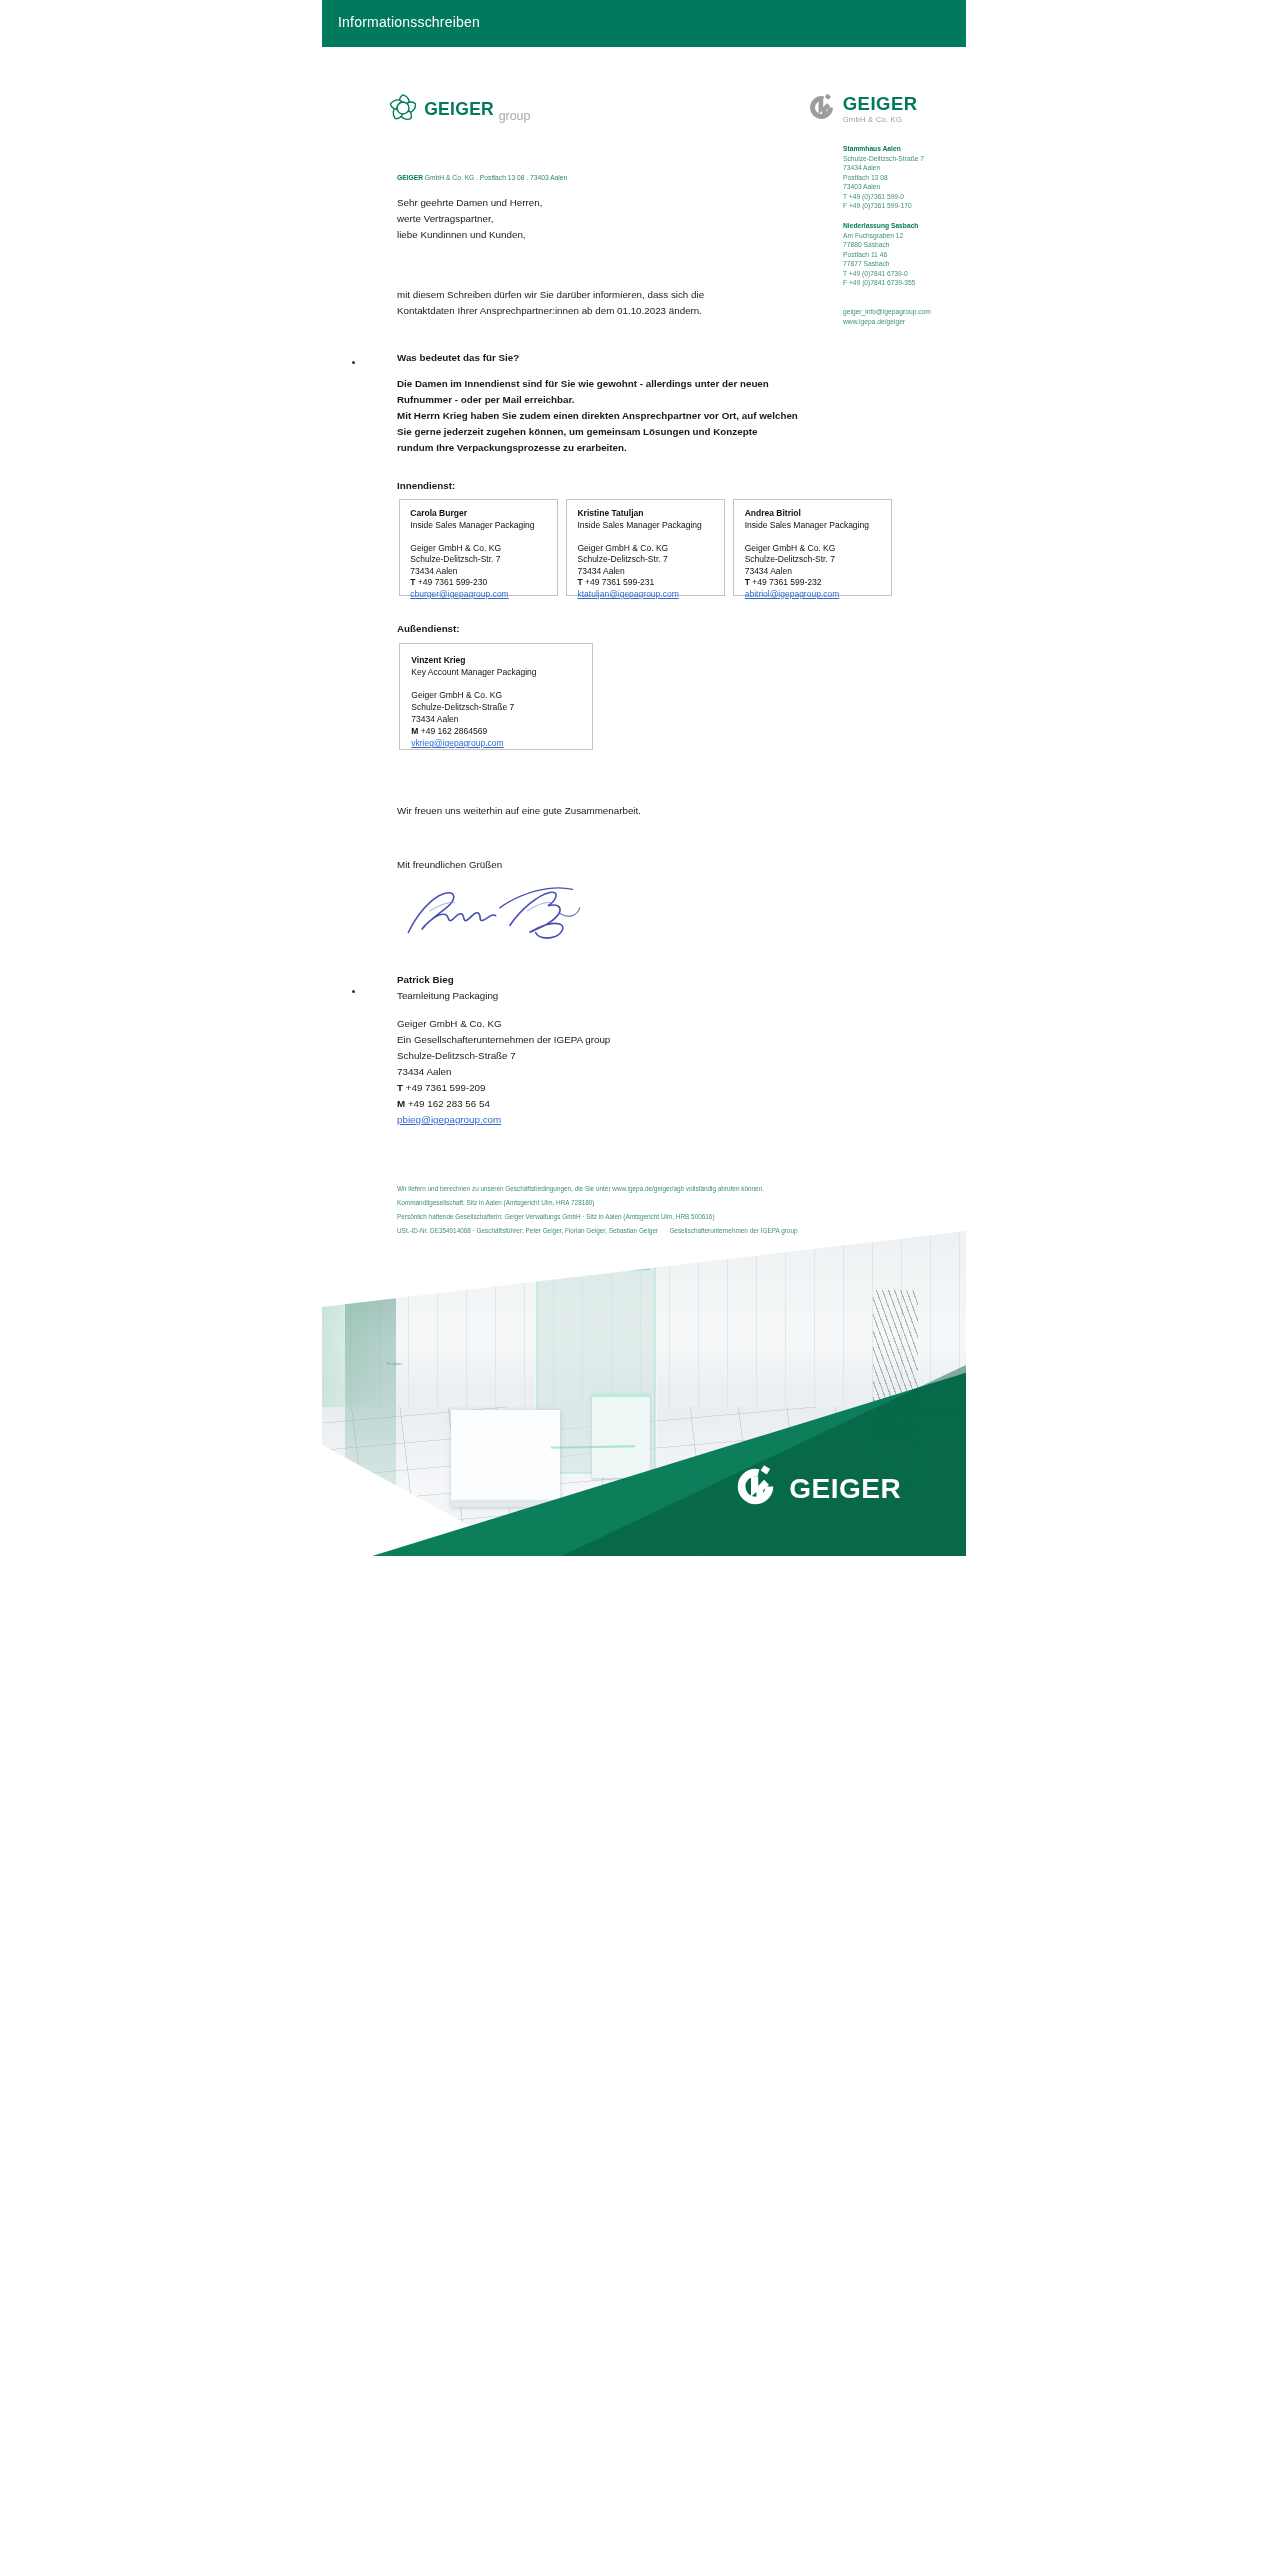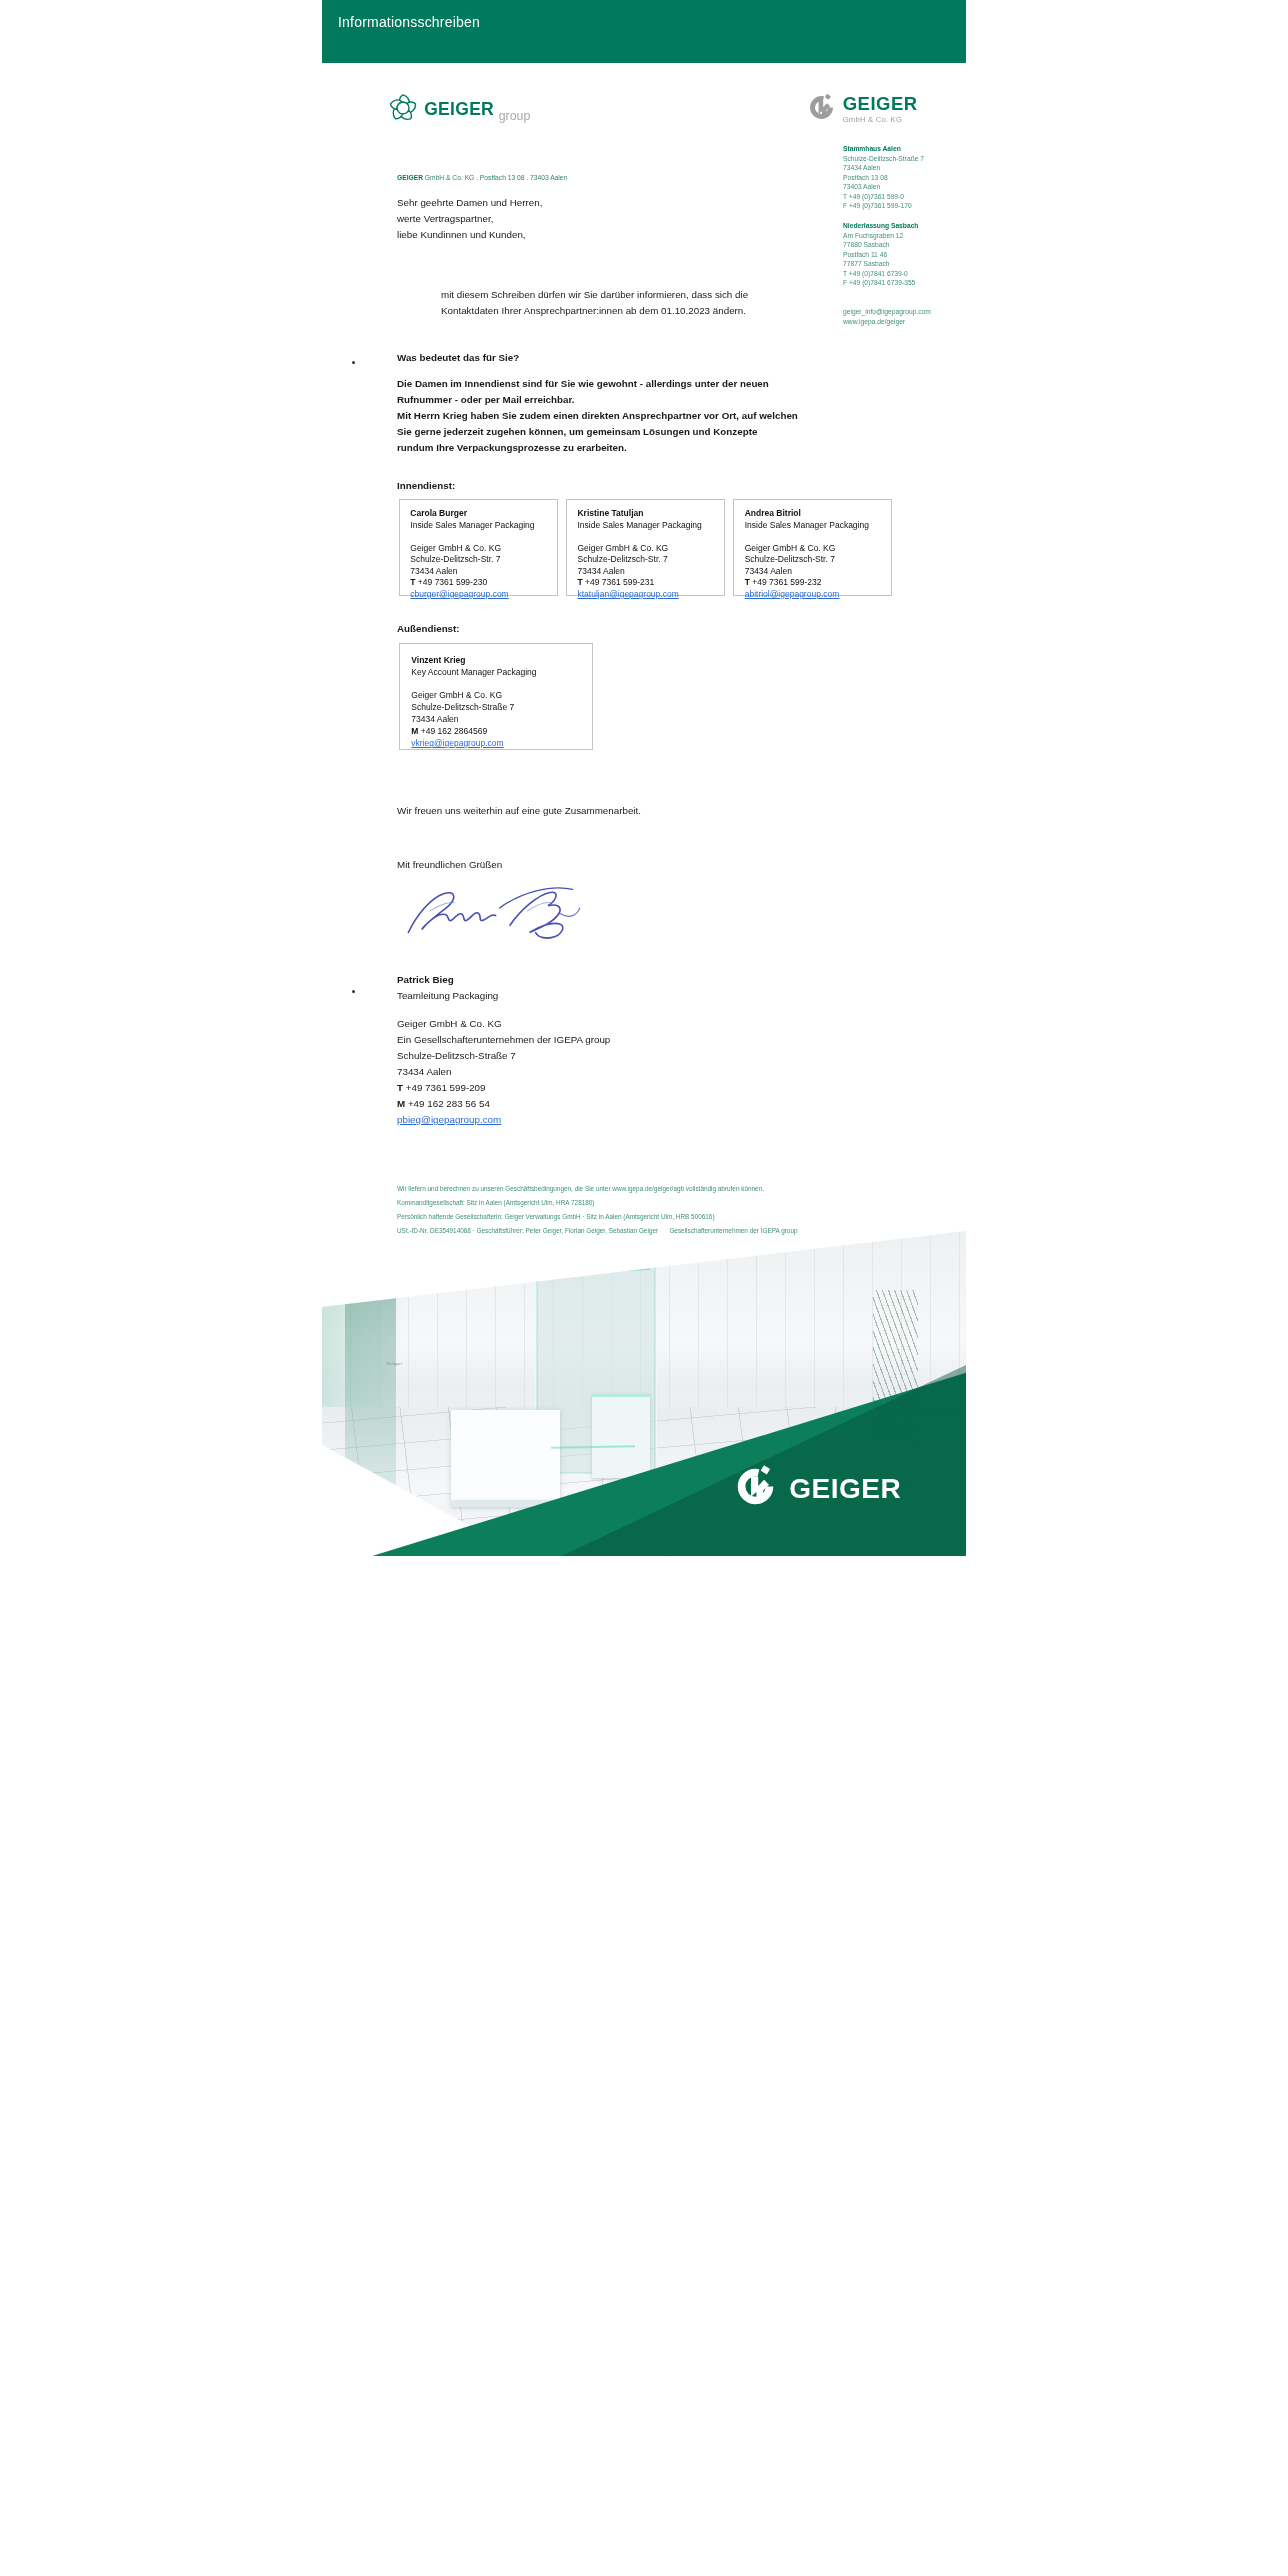--- a/index.html
+++ b/index.html
@@ -1,21 +1,21 @@
 <!DOCTYPE html>
 <html style="font-size:8.2px"><head>
 <meta charset="utf-8">
 <style>
   html,body{margin:0;padding:0;background:#ffffff;}
   body{font-family:"Liberation Sans",sans-serif;-webkit-font-smoothing:antialiased;}
   .page{position:relative;width:644px;height:1556px;margin:0 auto;background:#fff;overflow:hidden;}
   .abs{position:absolute;}
 
   
-  .header{left:0;top:0;width:644px;height:63px;background:#00795c;padding-left:8px;}
+  .header{left:0;top:0;width:644px;height:47px;background:#00795c;padding-left:8px;}
   .header-title{left:16px;top:14px;color:#ffffff;font-size:14px;letter-spacing:0.2px;font-weight:400;}
 
   
   .igepa-logo{left:66px;top:93px;display:flex;align-items:center;}
   .igepa-name{font-size:17.5px;font-weight:bold;color:#00795c;letter-spacing:0.3px;margin-left:6.2px;}
   .igepa-suffix{font-size:12.4px;color:#a9a9a9;margin-left:4.6px;margin-top:13px;}
   .geiger-logo{left:485px;top:93px;display:flex;align-items:flex-start;}
   .geiger-text{margin-left:6.7px;margin-top:1px;}
   .geiger-name{font-size:18.5px;font-weight:bold;color:#00795c;letter-spacing:0.5px;line-height:19.6px;}
   .geiger-sub{font-size:7.7px;color:#9d9d9c;letter-spacing:0.2px;margin-top:1.5px;}
@@ -151,21 +151,21 @@
 
   <div class="abs dot" style="left:30px;top:361px;"></div>
   <div class="abs dot" style="left:30px;top:990px;"></div>
 
   <div class="abs tblock" style="top:195px;">
     <div>Sehr geehrte Damen und Herren,</div>
     <div>werte Vertragspartner,</div>
     <div>liebe Kundinnen und Kunden,</div>
   </div>
 
-  <div class="abs tblock" style="top:287px;margin-left:44px;">
+  <div class="abs tblock" style="top:287px;">
     <div>mit diesem Schreiben dürfen wir Sie darüber informieren, dass sich die</div>
     <div>Kontaktdaten Ihrer Ansprechpartner:innen ab dem 01.10.2023 ändern.</div>
   </div>
 
   <div class="abs tblock bold" style="top:350px;">Was bedeutet das für Sie?</div>
 
   <div class="abs tblock" style="top:376px;font-weight:bold;">
     <div>Die Damen im Innendienst sind für Sie wie gewohnt - allerdings unter der neuen</div>
     <div>Rufnummer - oder per Mail erreichbar.</div>
     <div>Mit Herrn Krieg haben Sie zudem einen direkten Ansprechpartner vor Ort, auf welchen</div>

